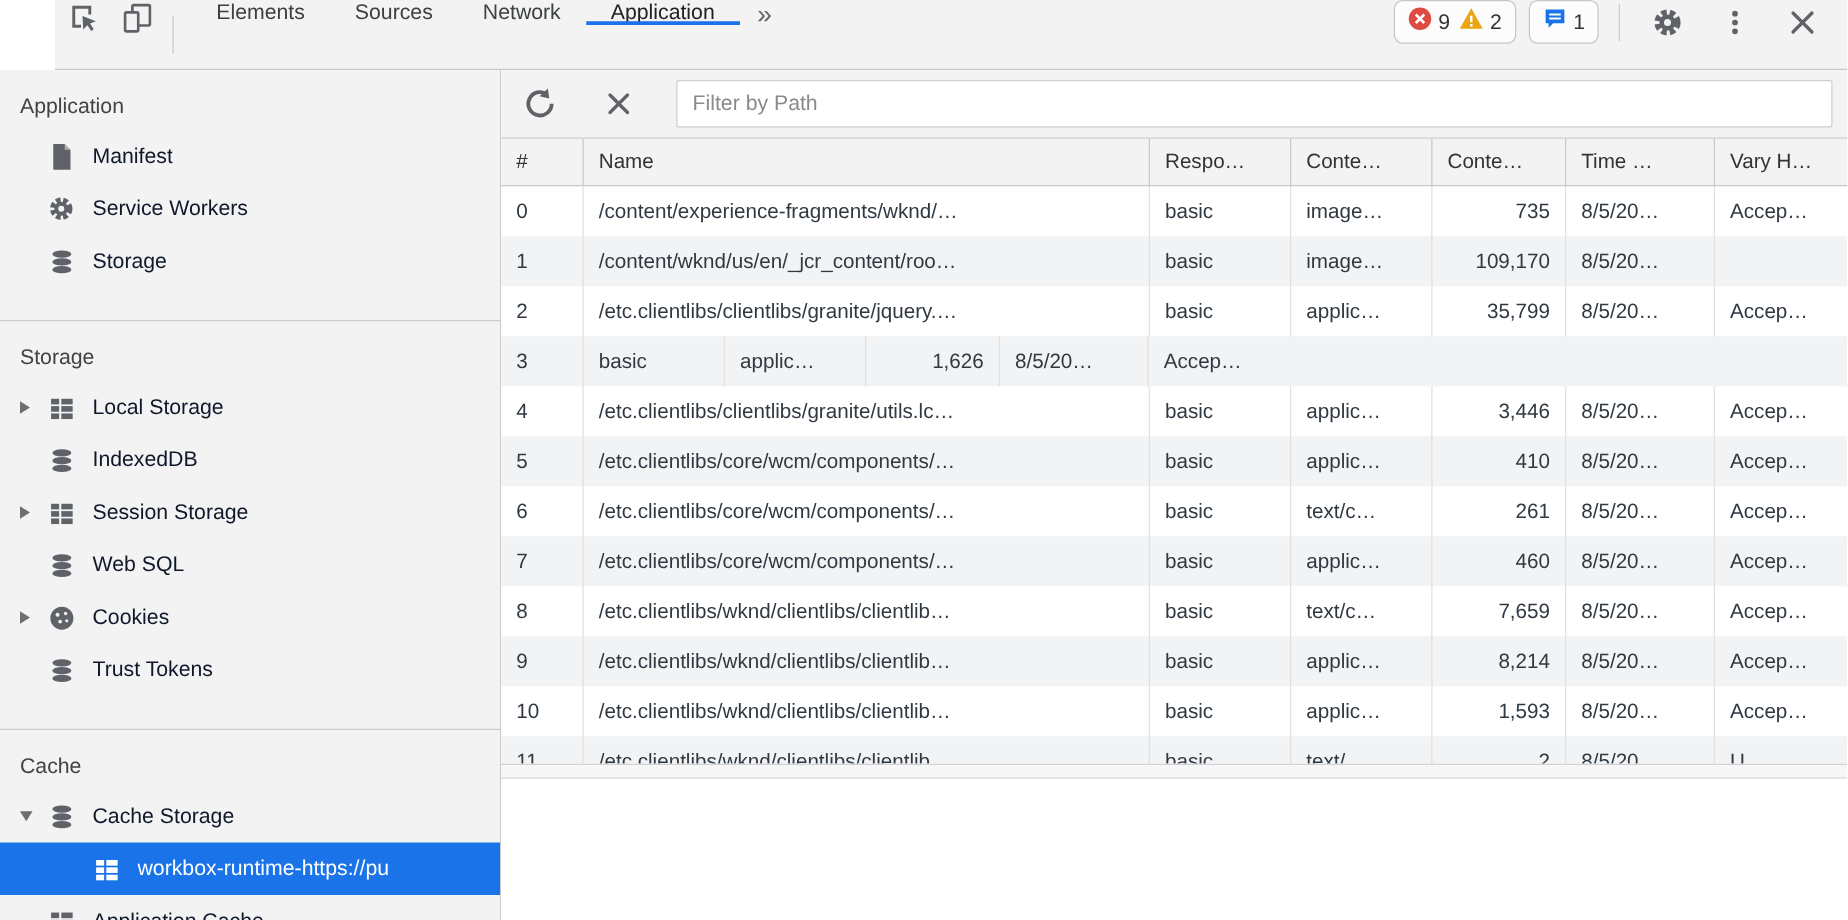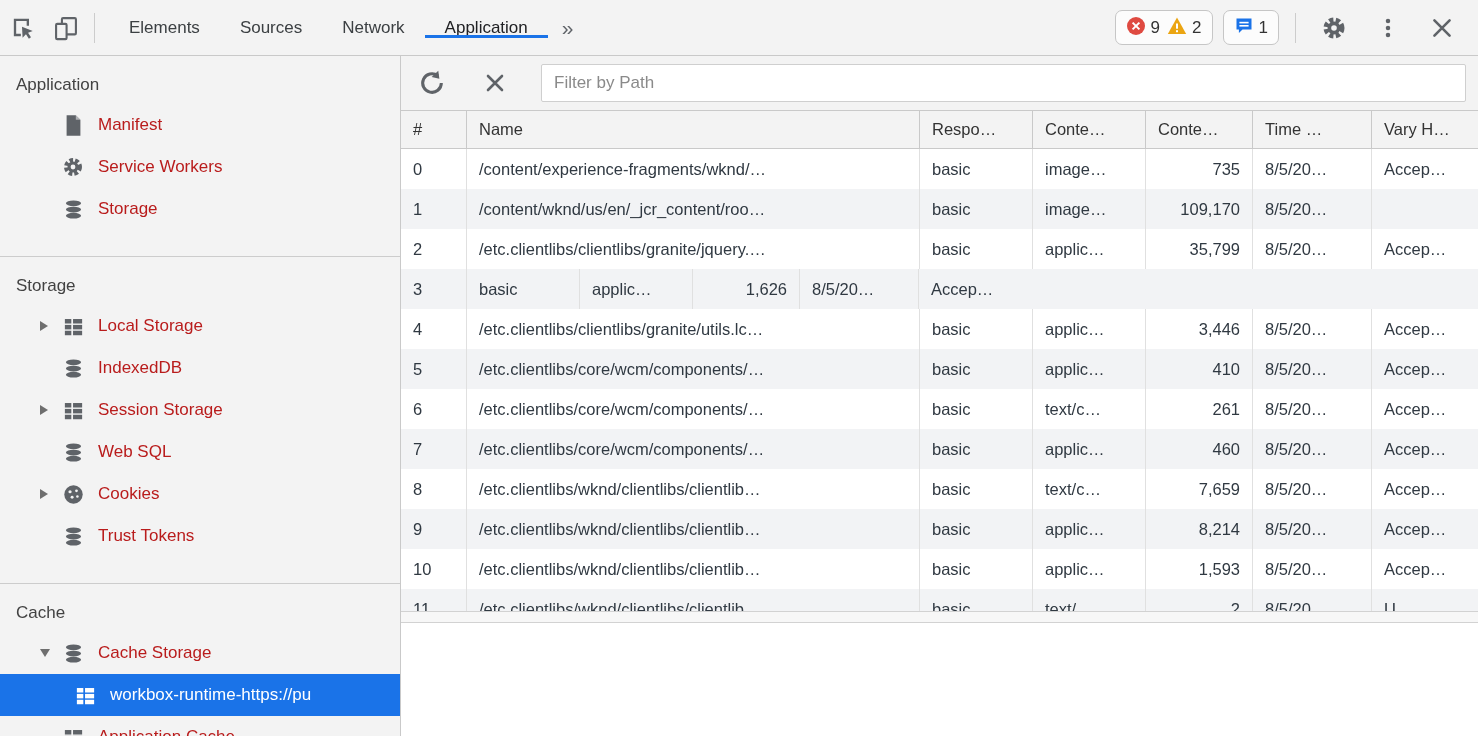--- a/index.html
+++ b/index.html
@@ -8,21 +8,21 @@
     font-family: "Liberation Sans", sans-serif;
     background:#fff; color:#303942;
     -webkit-font-smoothing: antialiased;
   }
   .app { width:1478px; height:736px; display:flex; flex-direction:column; overflow:hidden; }
 
   
   .topbar {
     height:56px; flex:0 0 56px; background:#f3f3f3;
     border-bottom:1px solid #c9c9c9;
-    display:flex; align-items:center;
+    display:flex; align-items:flex-start;margin-left:44px;
   }
   .topbar .icon-btn {
     width:44px; display:flex; align-items:center; justify-content:center;
     cursor:pointer;
   }
   .vdiv { width:1px; background:#cccccc; height:30px; align-self:center; margin:0 6px; }
   .tab-strip { display:flex; align-items:stretch; margin-left:8px; }
   .tab {
     position:relative; padding:0 20px; display:flex; align-items:center;
     font-size:17px; color:#3c4043; cursor:pointer; white-space:nowrap;
@@ -48,22 +48,22 @@
     width:401px; flex:0 0 401px; background:#f3f3f3;
     border-right:1px solid #c9c9c9; overflow:hidden;
   }
   .side-section { padding:14px 0 26px 0; border-bottom:1px solid #cccccc; }
   .side-section:last-child { border-bottom:none; }
   .section-title {
     height:30px; display:flex; align-items:center; padding:0 16px;
     font-size:17px; color:#424242; margin-bottom:4px;
   }
   .side-item {
-    height:42px; display:flex; align-items:center; padding-left:40px;
-    font-size:17px; color:#b91c1c; cursor:pointer; white-space:nowrap; overflow:hidden;
+    height:42px; display:flex; align-items:center; padding-left:16px;
+    font-size:17px; color:#0f172a; cursor:pointer; white-space:nowrap; overflow:hidden;
   }
   .side-item.child { padding-left:52px; }
   .side-item.selected { background:#1a73e8; color:#ffffff; }
   .arrow-slot { width:20px; flex:0 0 20px; display:flex; align-items:center; justify-content:flex-start; }
   .tri-r { width:0; height:0; border-left:8px solid #6e6e6e; border-top:5px solid transparent; border-bottom:5px solid transparent; }
   .tri-d { width:0; height:0; border-top:8px solid #6e6e6e; border-left:5px solid transparent; border-right:5px solid transparent; }
   .side-icon { width:26px; flex:0 0 26px; display:flex; align-items:center; justify-content:center; margin-right:12px; }
   .side-icon svg { display:block; }
   .side-label { overflow:hidden; }
 

